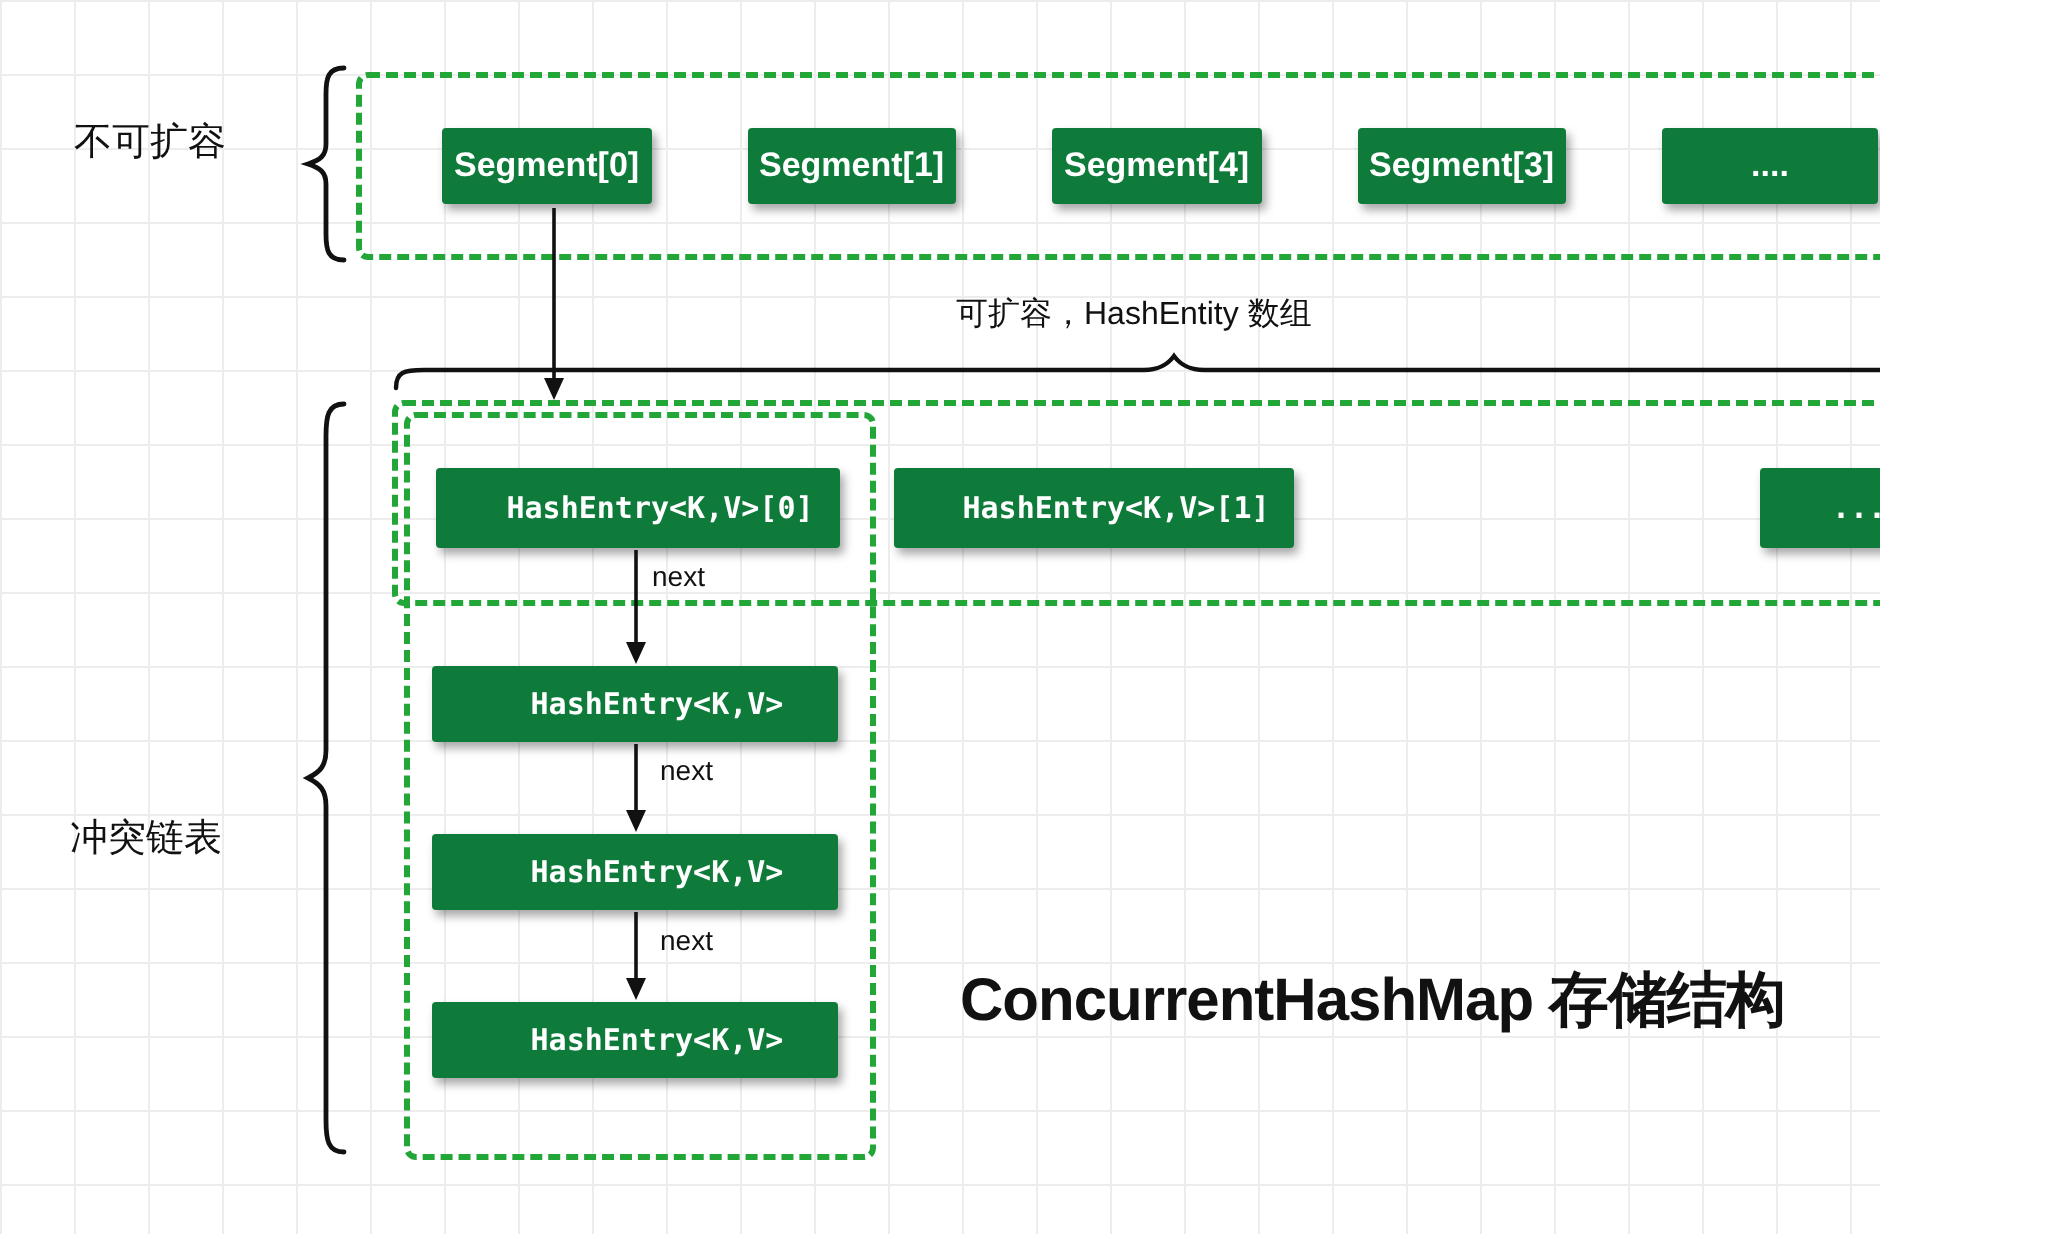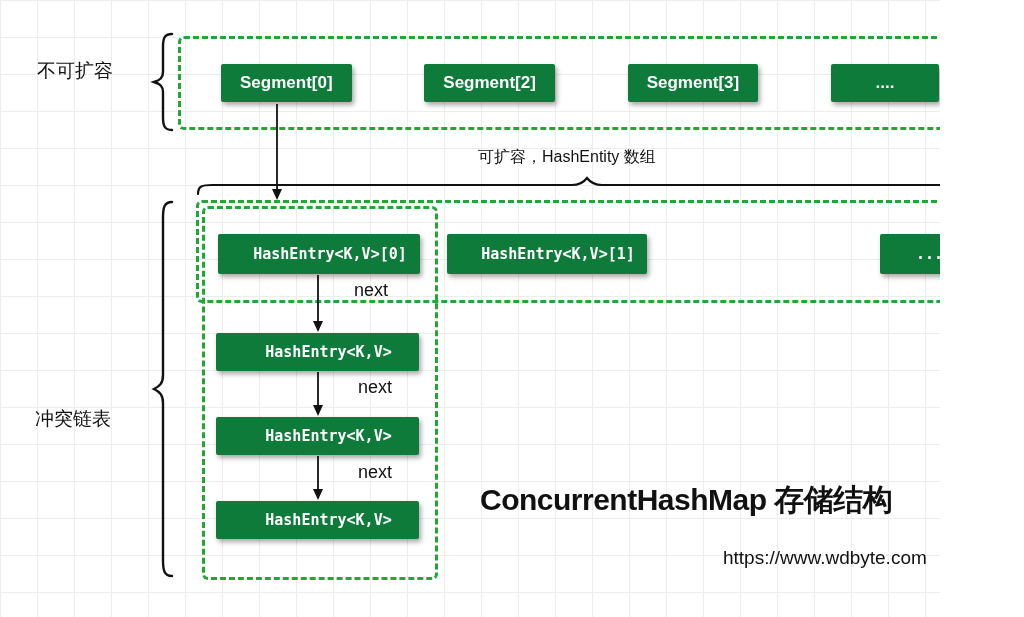--- a/index.html
+++ b/index.html
@@ -15,45 +15,46 @@
       linear-gradient(#ededed 1px, transparent 1px),
       linear-gradient(90deg,#ededed 1px, transparent 1px);
     background-size:37px 37px;
   }
   .abs{position:absolute;}
   .dashed{border:3px dashed var(--dash-green);border-radius:6px;box-sizing:border-box;background:transparent;}
   .gbox{
     background:var(--box-green);color:#ffffff;display:flex;align-items:center;justify-content:center;
     font-weight:bold;box-shadow:2px 3px 5px rgba(0,0,0,.35);border-radius:2px;box-sizing:border-box;padding-left:22px;
   }
-  .seg{font-size:17px;height:38px;padding:0 19px;}
+  .seg{font-size:17px;height:38px;padding:0 6px;}
   .mono{font-family:"DejaVu Sans Mono","Liberation Mono",monospace;font-size:15px;}
   .entry{height:40px;}
   .chainnode{height:38px;}
   .lbl{white-space:nowrap;}
   .lbl-cn{font-size:19px;}
-  .next-lbl{font-size:18px;color:#111;margin-left:28px;}
+  .next-lbl{font-size:14px;color:#111;}
   .title{font-size:30px;font-weight:800;letter-spacing:-0.5px;white-space:nowrap;}
   .url{font-size:19px;white-space:nowrap;}
   svg{display:block;overflow:visible;}
 </style>
 </head>
 <body>
 
 <div class="canvas">
 
   <div class="abs lbl lbl-cn" style="left:37px;top:58px;">不可扩容</div>
 
   <svg class="abs" style="left:150px;top:32px;" width="24" height="100">
     <path d="M22,2 C14,2 13,7 13,15 L13,40 C13,46 10,48 4,50 C10,52 13,54 13,60 L13,85 C13,93 14,98 22,98" fill="none" stroke="#111" stroke-width="2.4" stroke-linecap="round"></path>
   </svg>
 
   <div class="abs dashed" style="left:178px;top:36px;width:806px;height:94px;display:flex;align-items:center;justify-content:space-between;padding:0 42px 0 40px;">
     <div class="gbox seg">Segment[0]</div>
-    <div class="gbox seg">Segment[2]</div>
+    <div class="gbox seg">Segment[1]</div>
+    <div class="gbox seg">Segment[4]</div>
     <div class="gbox seg">Segment[3]</div>
     <div class="gbox seg" style="min-width:108px;">....</div>
   </div>
 
   <svg class="abs" style="left:270px;top:104px;" width="14" height="96">
     <line x1="7" y1="0" x2="7" y2="86" stroke="#111" stroke-width="1.8"></line>
     <polygon points="2,85 12,85 7,96" fill="#111"></polygon>
   </svg>
 
   <div class="abs lbl" style="left:478px;top:147px;font-size:16px;text-align:center;">可扩容，HashEntity 数组</div>
@@ -93,15 +94,14 @@
   <div class="abs next-lbl" style="left:330px;top:462px;">next</div>
 
   <div class="abs gbox mono chainnode" style="left:216px;top:501px;width:203px;">HashEntry&lt;K,V&gt;</div>
 
   <svg class="abs" style="left:150px;top:200px;" width="24" height="378">
     <path d="M22,2 C14,2 13,8 13,18 L13,175 C13,183 10,186 4,189 C10,192 13,195 13,203 L13,360 C13,370 14,376 22,376" fill="none" stroke="#111" stroke-width="2.4" stroke-linecap="round"></path>
   </svg>
   <div class="abs lbl lbl-cn" style="left:35px;top:378px;margin-top:28px;">冲突链表</div>
 
   <div class="abs title" style="left:480px;top:480px;text-align:right;">ConcurrentHashMap 存储结构</div>
-  <div class="abs url" style="left:723px;top:547px;">https://www.wdbyte.com</div>
 
 </div>
 
 </body></html>

